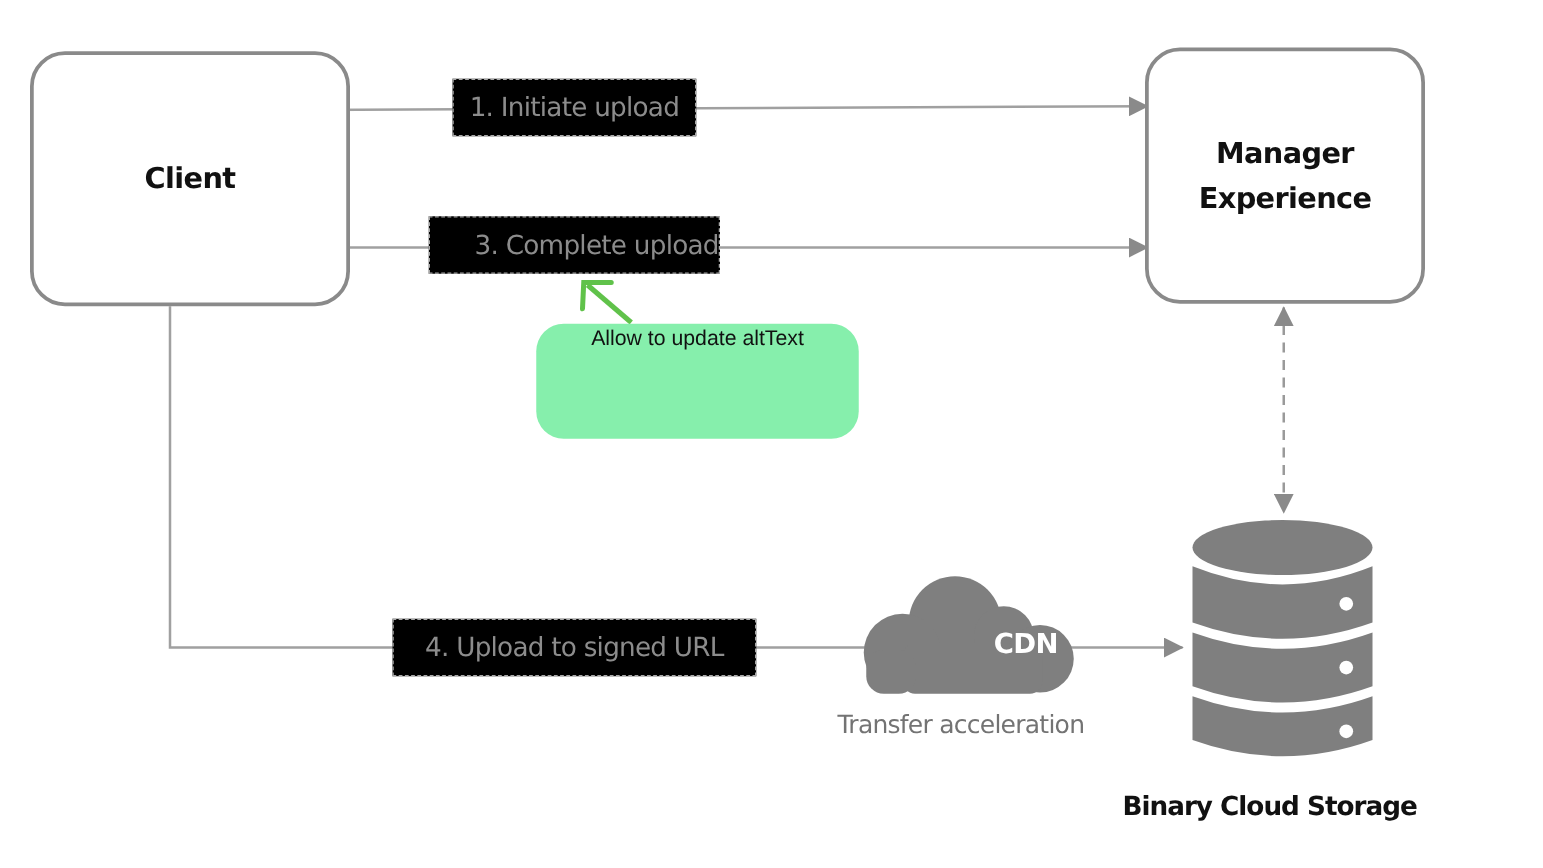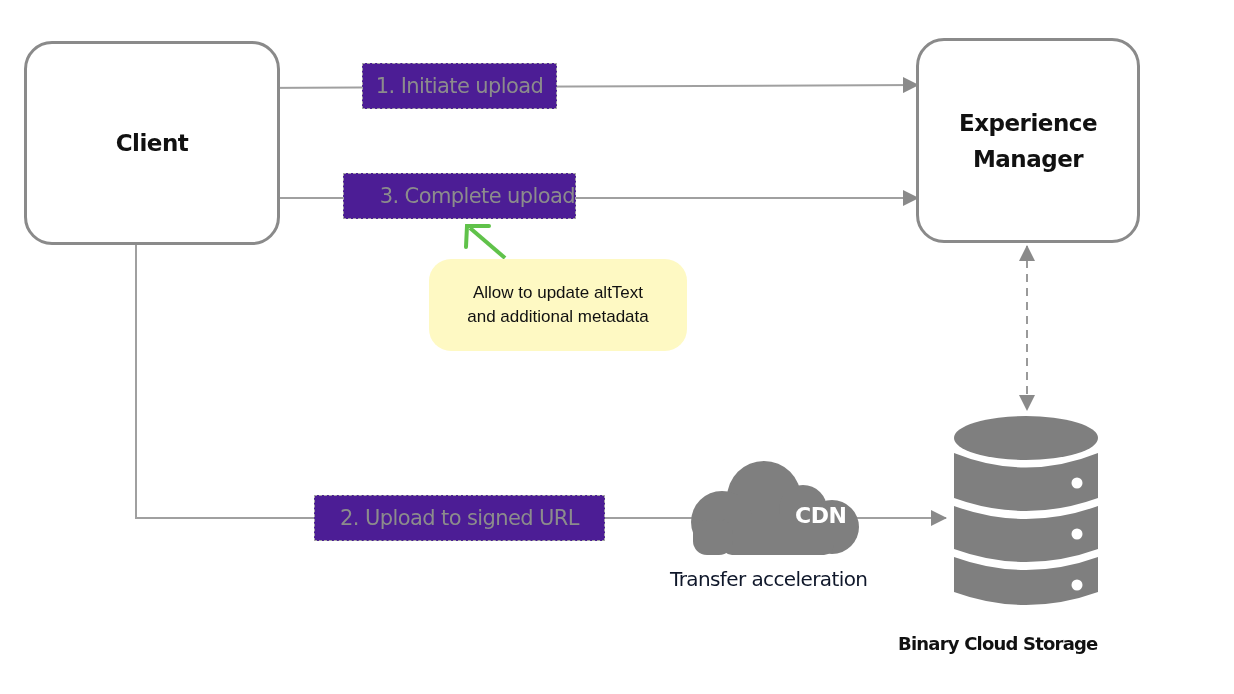--- a/index.html
+++ b/index.html
@@ -1,28 +1,28 @@
 <!DOCTYPE html>
 <html><head>
 <meta charset="utf-8">
 <style>
   html, body { margin:0; padding:0; background:#ffffff; }
   body { width:1234px; height:694px; position:relative; overflow:hidden; font-family:"Liberation Sans", sans-serif; }
   svg#diagram { position:absolute; left:0; top:0; }
   .node { position:absolute; box-sizing:border-box; border:3px solid #8a8a8a; border-radius:28px; background:#fff;
           display:flex; align-items:center; justify-content:center; text-align:center;
           font-family:"DejaVu Sans", sans-serif; font-weight:bold; color:#111; font-size:23px; line-height:36px; letter-spacing:-0.5px; }
-  .label-box { position:absolute; box-sizing:border-box; border:1.5px dashed #a8a8a8; background:#4c1d95;
+  .label-box { position:absolute; box-sizing:border-box; border:1.5px dashed #a8a8a8; background:#000000;
                display:flex; align-items:center; justify-content:center;
                font-family:"DejaVu Sans", sans-serif; color:#8c8c8c; font-size:21px; letter-spacing:-0.6px; white-space:nowrap; }
-  .callout { position:absolute; background:#fef9c3; border-radius:22px; color:#111;
-             display:flex; align-items:center; justify-content:center; text-align:center;
+  .callout { position:absolute; background:#86efac; border-radius:22px; color:#111;
+             display:flex; align-items:center; justify-content:flex-start; text-align:center;
              font-family:"Liberation Sans", sans-serif; font-size:17px; line-height:24px; }
-  .caption { position:absolute; font-family:"DejaVu Sans", sans-serif; color:#0f172a; font-size:20px; letter-spacing:-0.6px; white-space:nowrap; }
-  .storage-title { position:absolute; font-family:"DejaVu Sans", sans-serif; font-weight:bold; color:#111; font-size:18px; letter-spacing:-0.8px; white-space:nowrap; }
+  .caption { position:absolute; font-family:"DejaVu Sans", sans-serif; color:#737373; font-size:20px; letter-spacing:-0.6px; white-space:nowrap; }
+  .storage-title { position:absolute; font-family:"DejaVu Sans", sans-serif; font-weight:bold; color:#111; font-size:21px; letter-spacing:-0.8px; white-space:nowrap; }
   .cdn-text { position:absolute; font-family:"DejaVu Sans", sans-serif; font-weight:bold; color:#fff; font-size:22px; letter-spacing:-0.5px; }
 </style>
 </head>
 <body>
 
 <svg id="diagram" width="1234" height="694">
   <defs>
     <marker id="arr" markerWidth="10" markerHeight="10" refX="9" refY="5" orient="auto" markerUnits="userSpaceOnUse">
       <path d="M0,0 L10,5 L0,10 Z" fill="#8a8a8a"></path>
     </marker>
@@ -66,35 +66,34 @@
     <circle cx="1077" cy="534" r="5.5" fill="#fff"></circle>
     <circle cx="1077" cy="585" r="5.5" fill="#fff"></circle>
   </g>
 </svg>
 
 <div class="node" style="left:24px;top:41px;width:256px;height:204px;">
   <span>Client</span>
 </div>
 
 <div class="node" style="left:916px;top:38px;width:224px;height:205px;flex-direction:column;">
+  <span>Manager</span>
   <span>Experience</span>
-  <span>Manager</span>
 </div>
 
 <div class="label-box" style="left:362px;top:63px;width:195px;height:46px;">
   <span>1. Initiate upload</span>
 </div>
 <div class="label-box" style="left:343px;top:173px;width:233px;height:46px;justify-content:flex-end;">
   <span>3. Complete upload</span>
 </div>
 <div class="label-box" style="left:314px;top:495px;width:291px;height:46px;">
-  <span>2. Upload to signed URL</span>
+  <span>4. Upload to signed URL</span>
 </div>
 
 <div class="callout" style="left:429px;top:259px;width:258px;height:92px;flex-direction:column;">
   <span>Allow to update altText</span>
-  <span>and additional metadata</span>
 </div>
 
 <div class="cdn-text" style="left:749px;top:503px;margin-left:46px;">CDN</div>
 <div class="caption" style="left:670px;top:567px;">Transfer acceleration</div>
 
 <div class="storage-title" style="left:898px;top:633px;">Binary Cloud Storage</div>
 
 </body></html>

